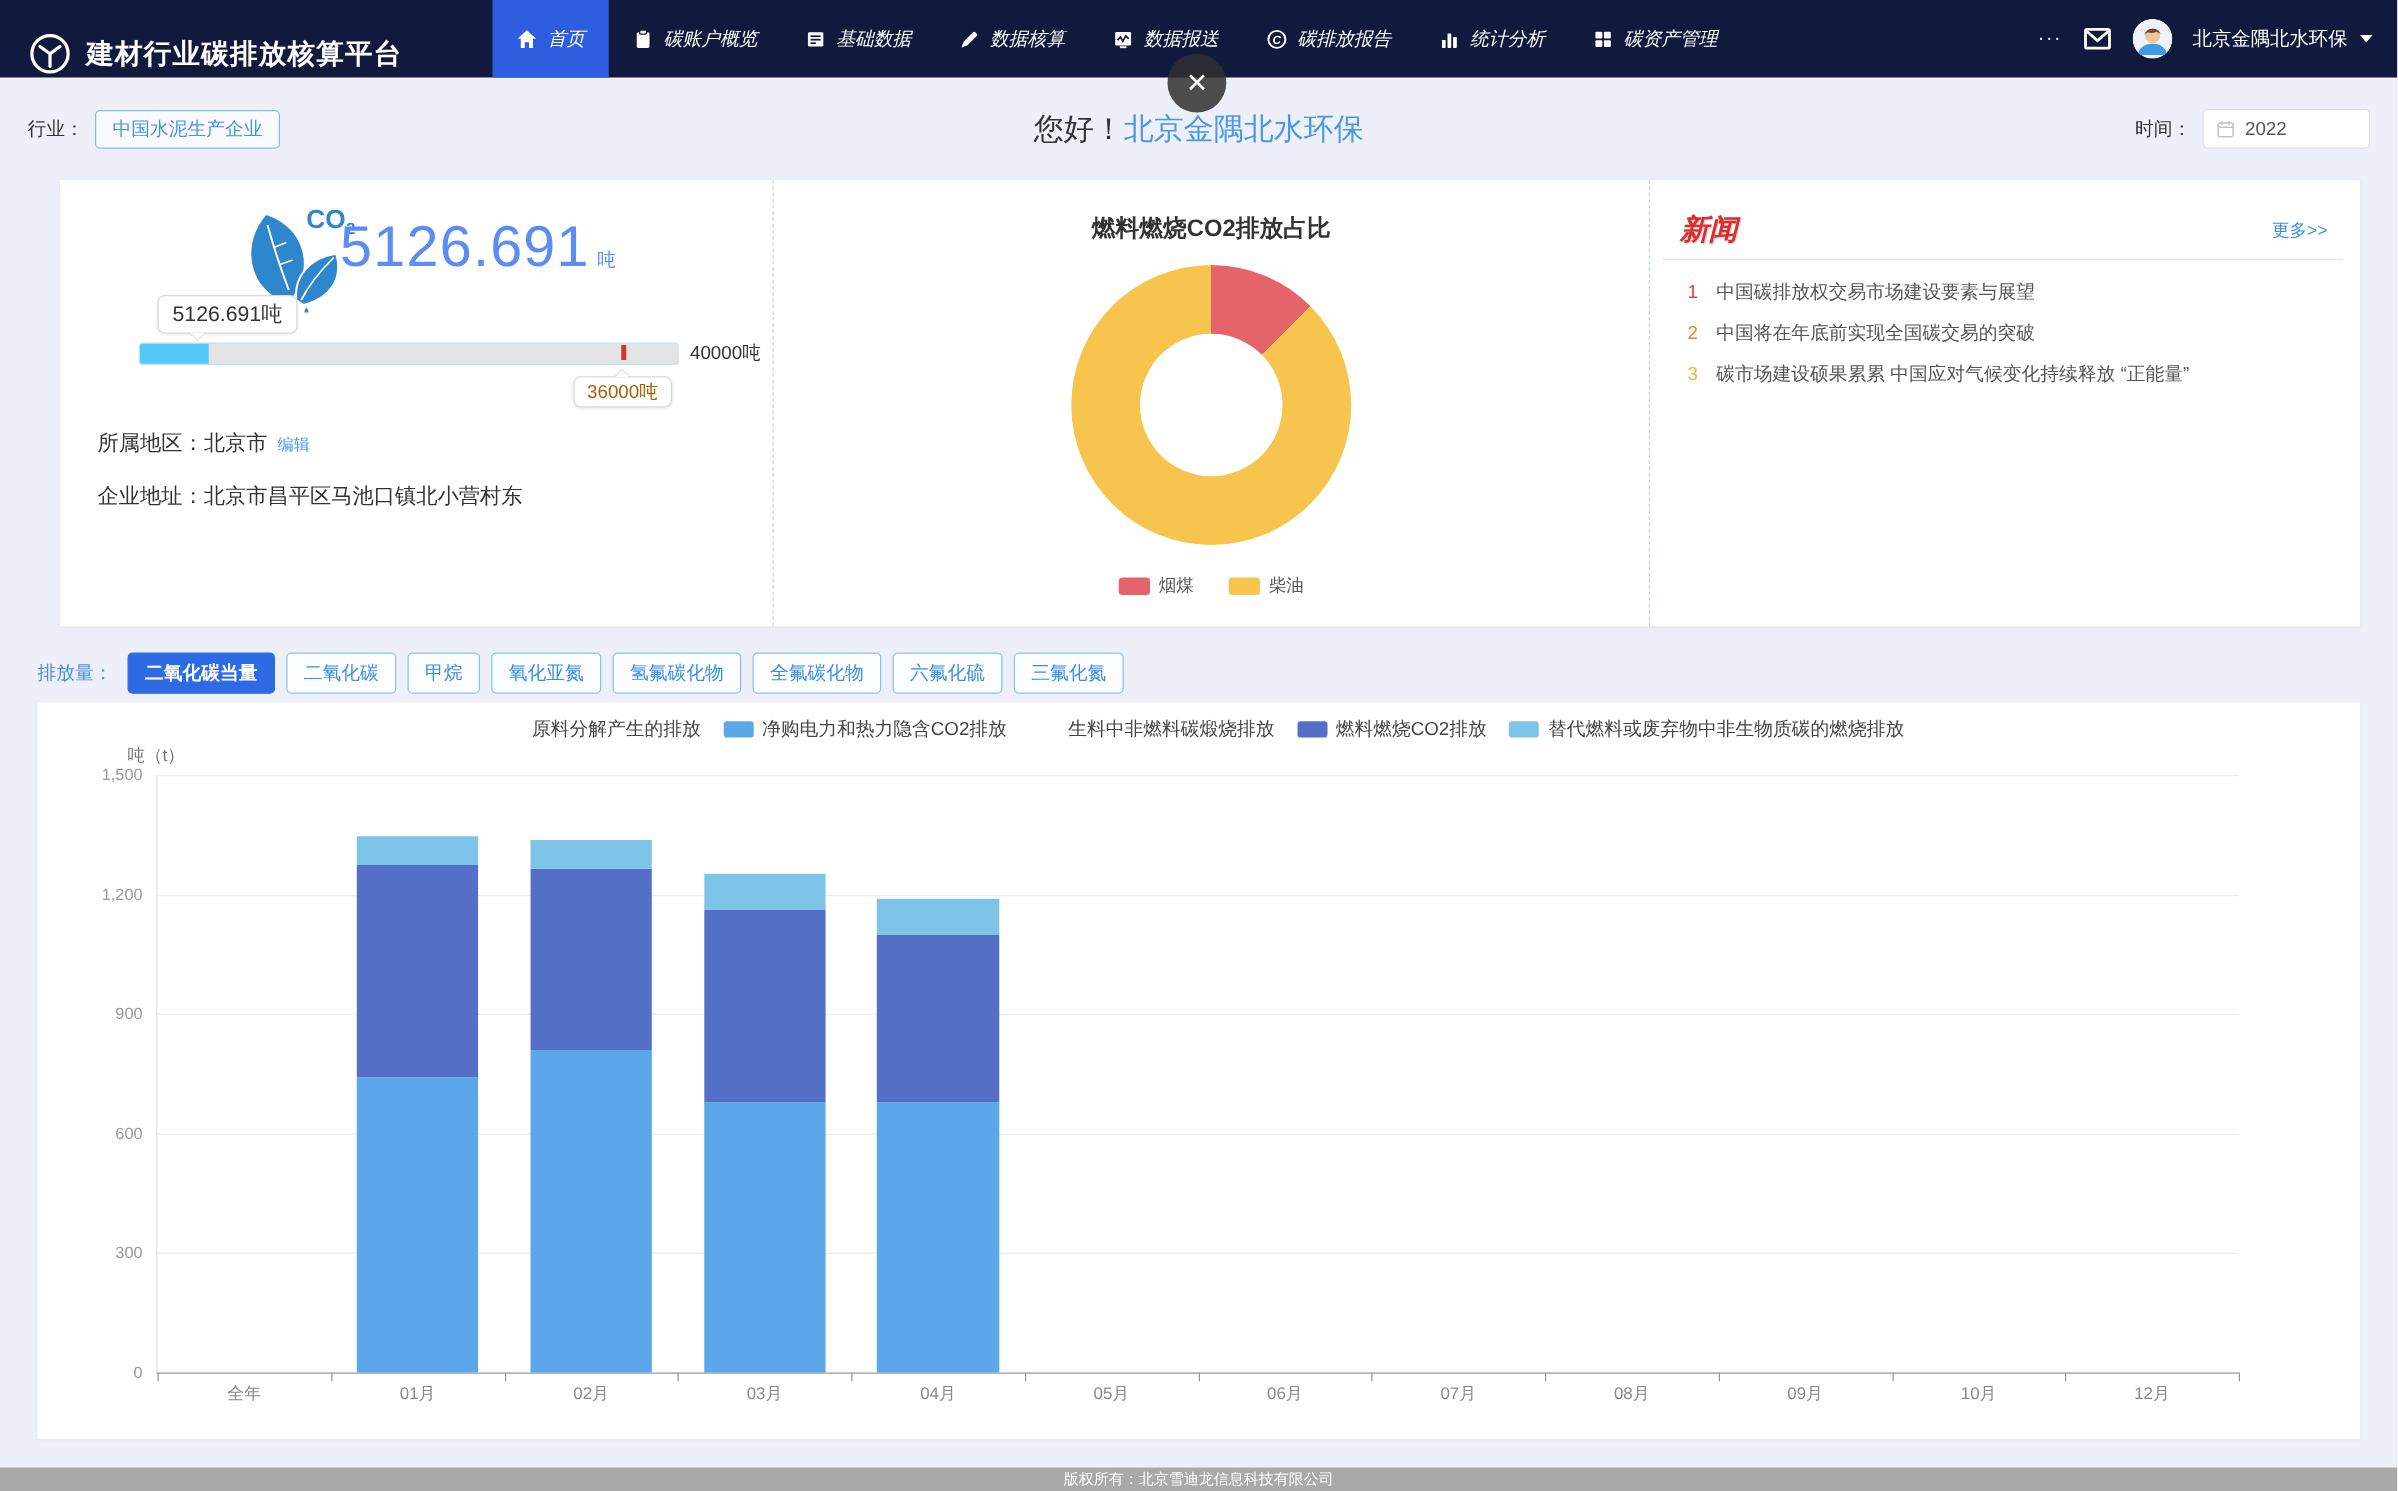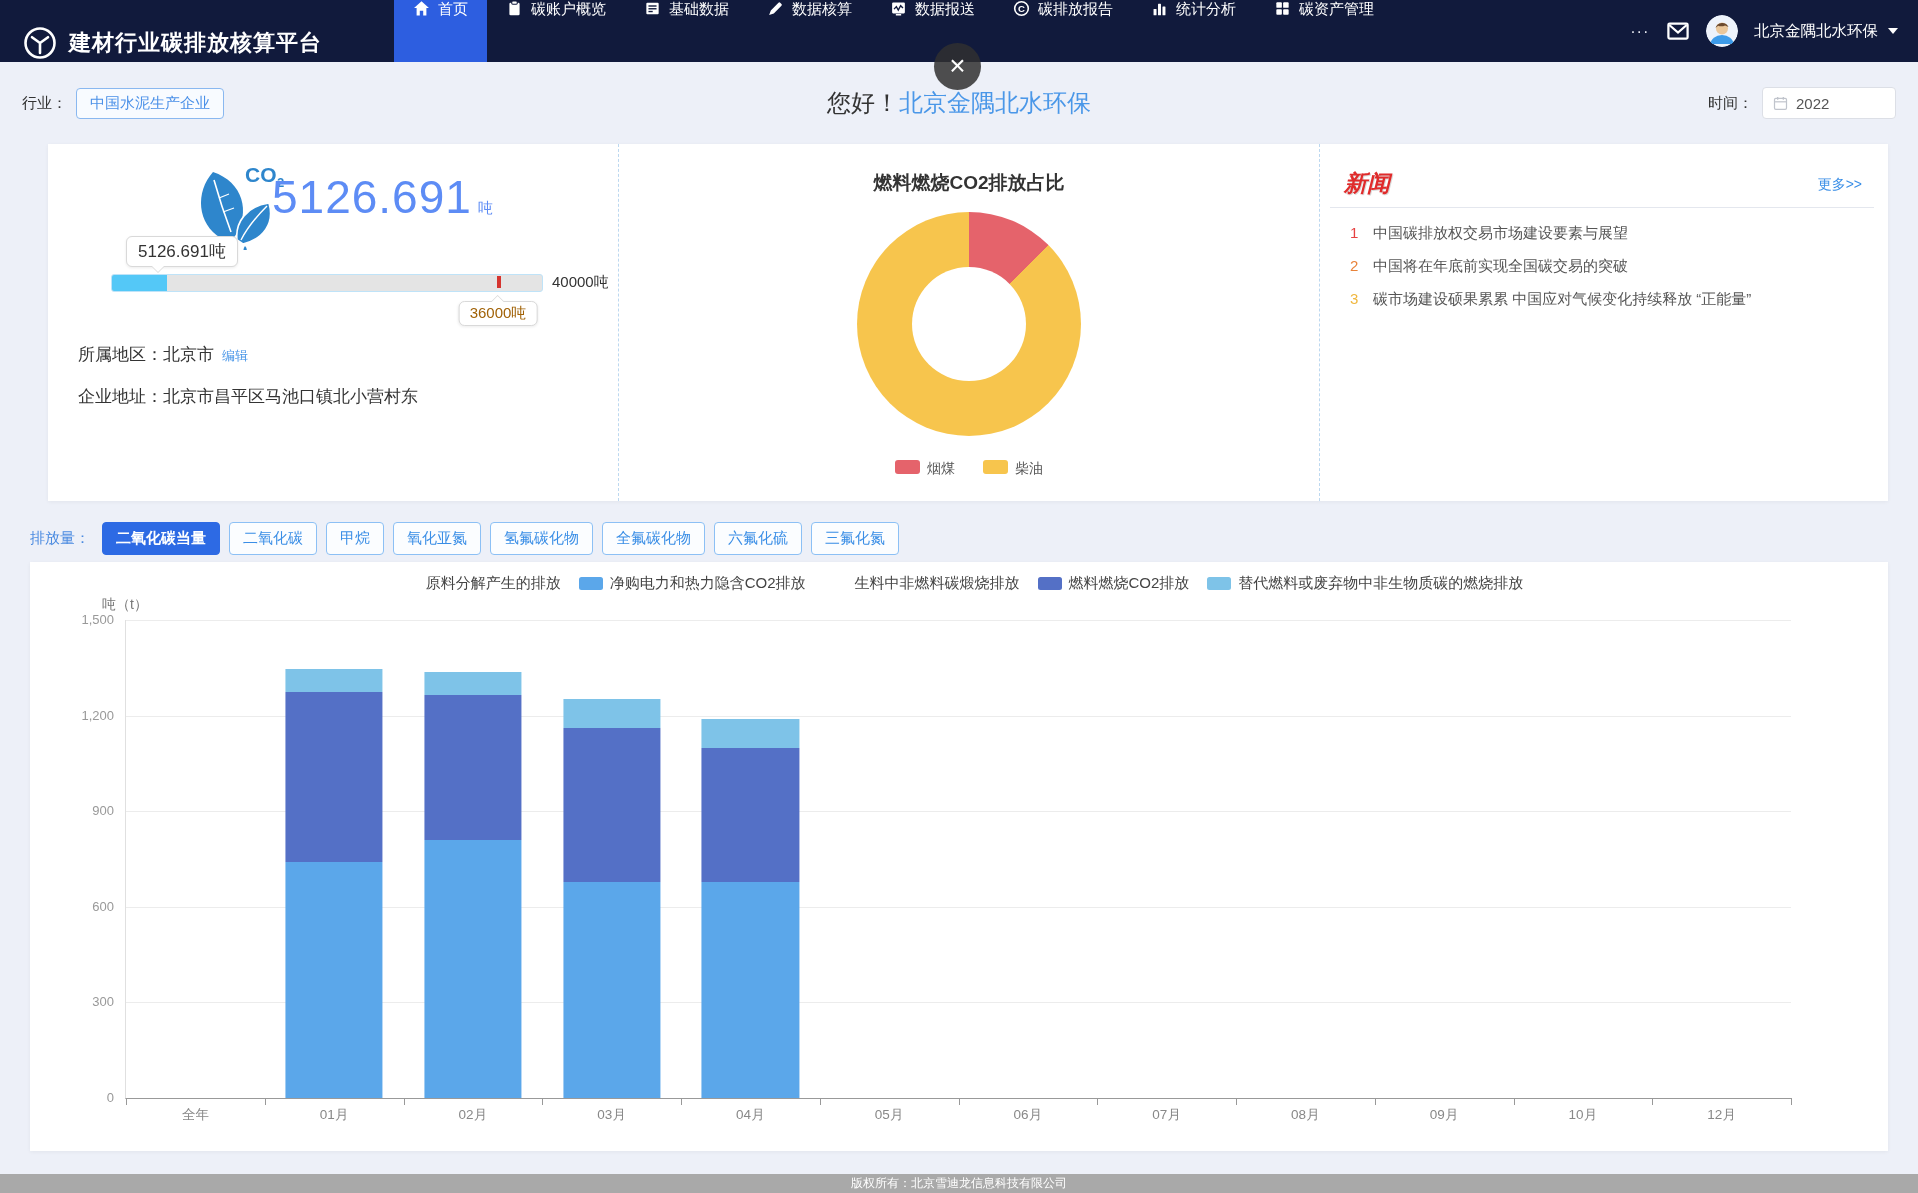--- a/index.html
+++ b/index.html
@@ -5,21 +5,21 @@
   html,body{margin:0;padding:0;}
   body{font-family:"Liberation Sans","DejaVu Sans",sans-serif;}
   .page{position:relative;width:1918px;height:1193px;background:#edf0f8;overflow:hidden;}
 
   
   .topnav{position:relative;height:62px;background:#111a3c;display:flex;align-items:stretch;color:#fff;}
   .logo{display:flex;align-items:center;gap:11px;padding-left:22px;margin-top:24px;}
   .logo svg{width:36px;height:36px;}
   .app-title{font-size:22px;font-weight:700;letter-spacing:1px;color:#fff;}
   .nav-items{display:flex;align-items:stretch;margin-left:72px;}
-  .nav-item{display:flex;align-items:flex-start;gap:8px;padding:0 19px;font-size:15px;cursor:pointer;white-space:nowrap;}
+  .nav-item{display:flex;align-items:center;gap:8px;padding:0 19px;font-size:15px;cursor:pointer;white-space:nowrap;font-style:italic;}
   .nav-item.active{background:#2d5ee0;}
   .nav-ic{width:17px;height:17px;flex:none;}
   .nav-right{margin-left:auto;display:flex;align-items:center;gap:16px;padding-right:20px;}
   .nav-more{font-size:16px;letter-spacing:2px;color:#e8eaf2;padding-bottom:6px;cursor:pointer;}
   .mail-ic{width:24px;height:24px;cursor:pointer;}
   .avatar{width:32px;height:32px;border-radius:50%;overflow:hidden;flex:none;}
   .user-name{font-size:15.5px;white-space:nowrap;cursor:pointer;}
   .caret{width:0;height:0;border-left:5px solid transparent;border-right:5px solid transparent;border-top:6px solid #fff;margin-left:-6px;}
   .close-btn{position:absolute;left:934px;top:43px;width:47px;height:47px;border-radius:50%;
     background:rgba(48,48,48,.85);color:#fff;font-size:28px;line-height:45px;text-align:center;cursor:pointer;z-index:30;}
@@ -58,21 +58,21 @@
   .bubble::after{content:"";position:absolute;top:-6px;left:50%;margin-left:-6px;border-left:6px solid transparent;border-right:6px solid transparent;border-bottom:6px solid #fff;}
   .info-line{position:absolute;left:30px;font-size:17px;color:#333;}
   .info-line .edit{color:#4a97e8;font-size:13px;margin-left:8px;cursor:pointer;}
   .region-line{top:199px;}
   .address-line{top:241px;}
 
   .donut-title{position:absolute;top:26px;left:0;right:0;text-align:center;font-size:19px;font-weight:700;color:#333;}
   .donut{position:absolute;left:50%;top:68px;transform:translateX(-50%);width:224px;height:224px;border-radius:50%;}
   .donut-hole{position:absolute;left:50%;top:50%;transform:translate(-50%,-50%);width:114px;height:114px;border-radius:50%;background:#fff;}
   .donut-legend{position:absolute;top:316px;left:0;right:0;display:flex;justify-content:center;gap:28px;}
-  .dl-item{display:flex;gap:7px;font-size:14px;color:#555;cursor:pointer;}
+  .dl-item{display:flex;align-items:center;gap:7px;font-size:14px;color:#555;cursor:pointer;}
   .dl-marker{width:25px;height:14px;border-radius:3px;}
 
   .news-head{position:absolute;left:24px;top:24px;font-size:23px;font-weight:700;font-style:italic;color:#e02b2b;text-shadow:1px 1px 0 rgba(0,0,0,.15);}
   .news-more{position:absolute;right:26px;top:32px;font-size:14px;color:#3a8ee6;cursor:pointer;text-align:center;}
   .news-divider{position:absolute;left:10px;right:14px;top:63px;border-bottom:1px solid #e4e7ee;}
   .news-list{position:absolute;left:30px;right:20px;top:80px;}
   .news-item{display:flex;align-items:baseline;gap:13px;margin-bottom:14px;font-size:15px;cursor:pointer;}
   .news-num{width:10px;flex:none;}
   .news-text{color:#555;white-space:nowrap;}
 

